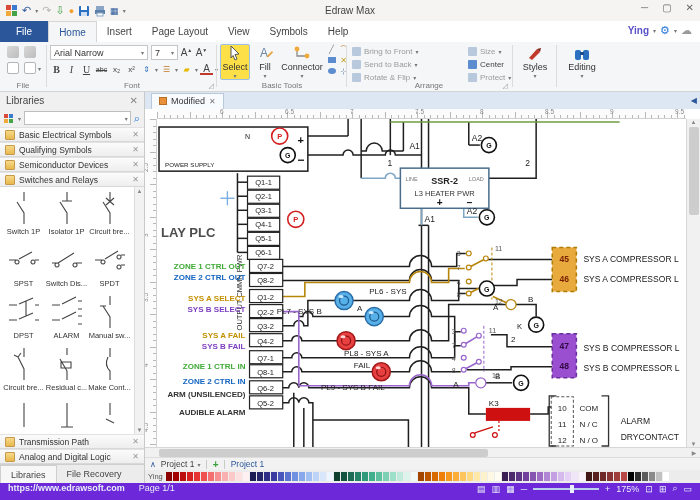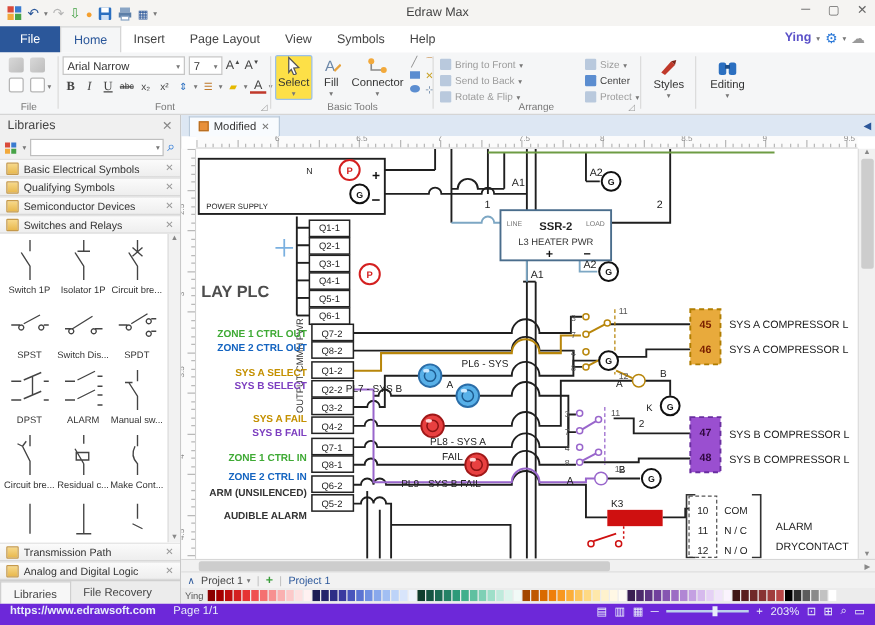--- a/index.html
+++ b/index.html
@@ -997,20 +997,20 @@
     <span class="pg">Page 1/1</span>
     <div class="right">
       <span class="vicon">▤</span>
       <span class="vicon">▥</span>
       <span class="vicon">▦</span>
       <span>─</span>
       <div class="slider">
           <div class="sthumb"></div>
         </div>
       <span>+</span>
-      <span>203%</span>
+      <span>175%</span>
       <span class="vicon">⊡</span>
       <span class="vicon">⊞</span>
       <span class="vicon">⌕</span>
       <span class="vicon">▭</span>
     </div>
   </div>
 </div>
 
 </body></html>

